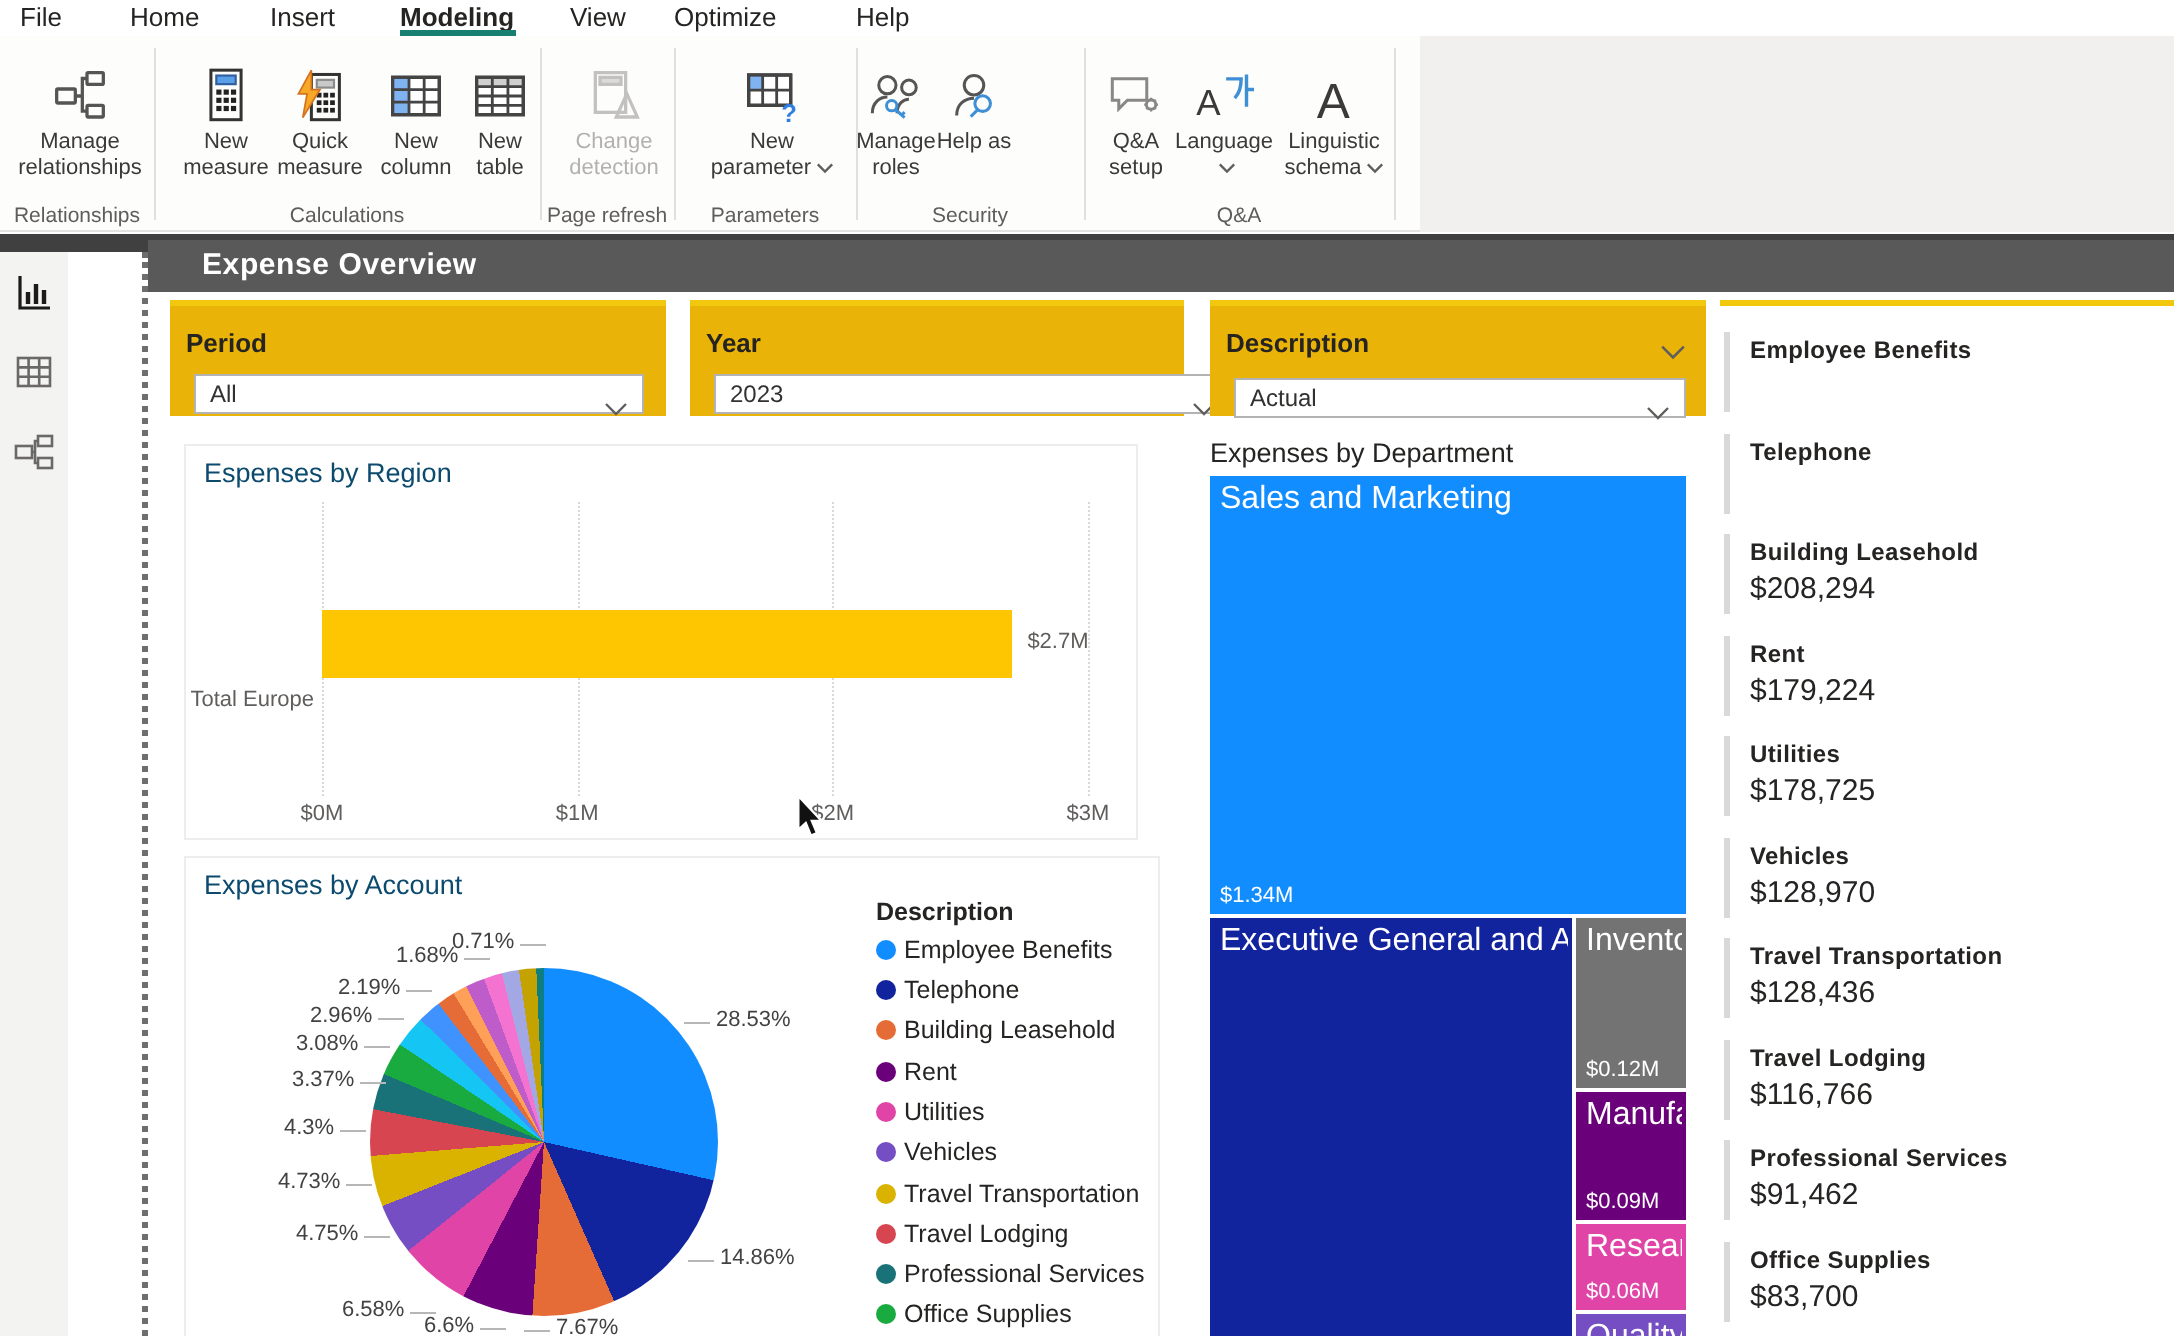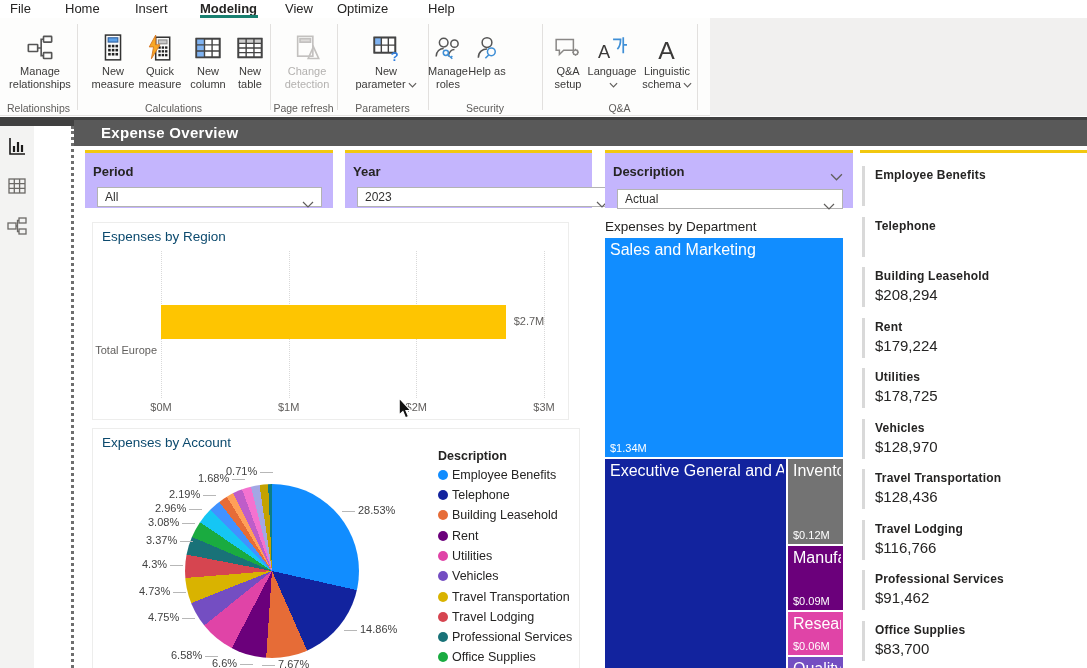--- a/index.html
+++ b/index.html
@@ -25,21 +25,21 @@
   .chev { display:inline-block; width:9px; height:6px; vertical-align:middle; margin-left:2px; }
   .chev svg { display:block; }
   
   .dark-strip { position:absolute; left:0; top:117px; width:1087px; height:9px; background:#404040; }
   .sidebar { position:absolute; left:0; top:126px; width:34px; height:542px; background:#f3f3f2; }
   .side-ic { position:absolute; left:7px; width:20px; height:20px; cursor:pointer; }
   .dotted-edge { position:absolute; left:71px; top:126px; height:542px; width:0; border-left:3px dotted #6e6e6e; }
   .title-band { position:absolute; left:74px; top:120px; width:1013px; height:26px; background:#595959; }
   .title-band span { position:absolute; left:27px; top:4px; font-size:15px; font-weight:bold; color:#fff; letter-spacing:.3px; }
   
-  .slicer { position:absolute; top:150px; height:58px; border-top:3px solid #F2C80F; background:#c4b5fd; }
+  .slicer { position:absolute; top:150px; height:58px; border-top:3px solid #F2C80F; background:#eab308; }
   .slicer .slabel { position:absolute; left:8px; top:11px; font-size:13px; font-weight:600; color:#252423; }
   .dd { position:absolute; left:12px; top:34px; height:20px; border:1px solid #b3b3b3; background:#fff; font-size:12px; color:#323130; line-height:18px; padding-left:7px; cursor:pointer; }
   .dd .dchev { position:absolute; right:7px; top:7px; }
   .hchev { position:absolute; right:10px; top:14px; cursor:pointer; }
   
   .visual { position:absolute; background:#fff; border:1px solid #ededec; }
   .vtitle { position:absolute; left:9px; top:6px; font-size:13.5px; color:#0c4a6e; }
   
   .plot { position:absolute; left:68px; top:28px; width:383px; height:162px; }
   .gline { position:absolute; top:0; height:147px; width:0; border-left:1px dotted #d9d9d9; }

